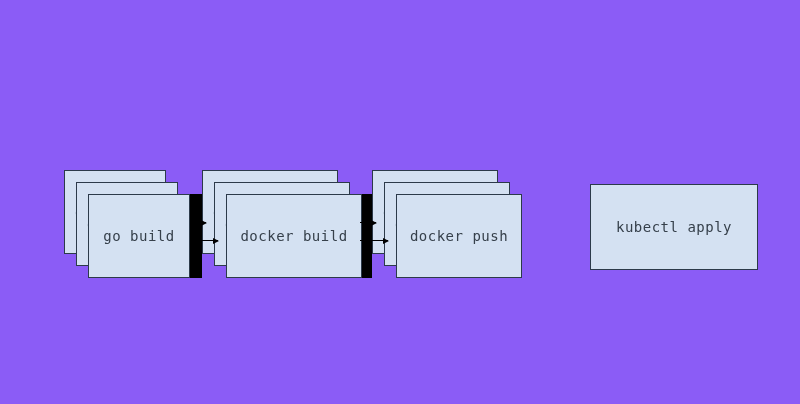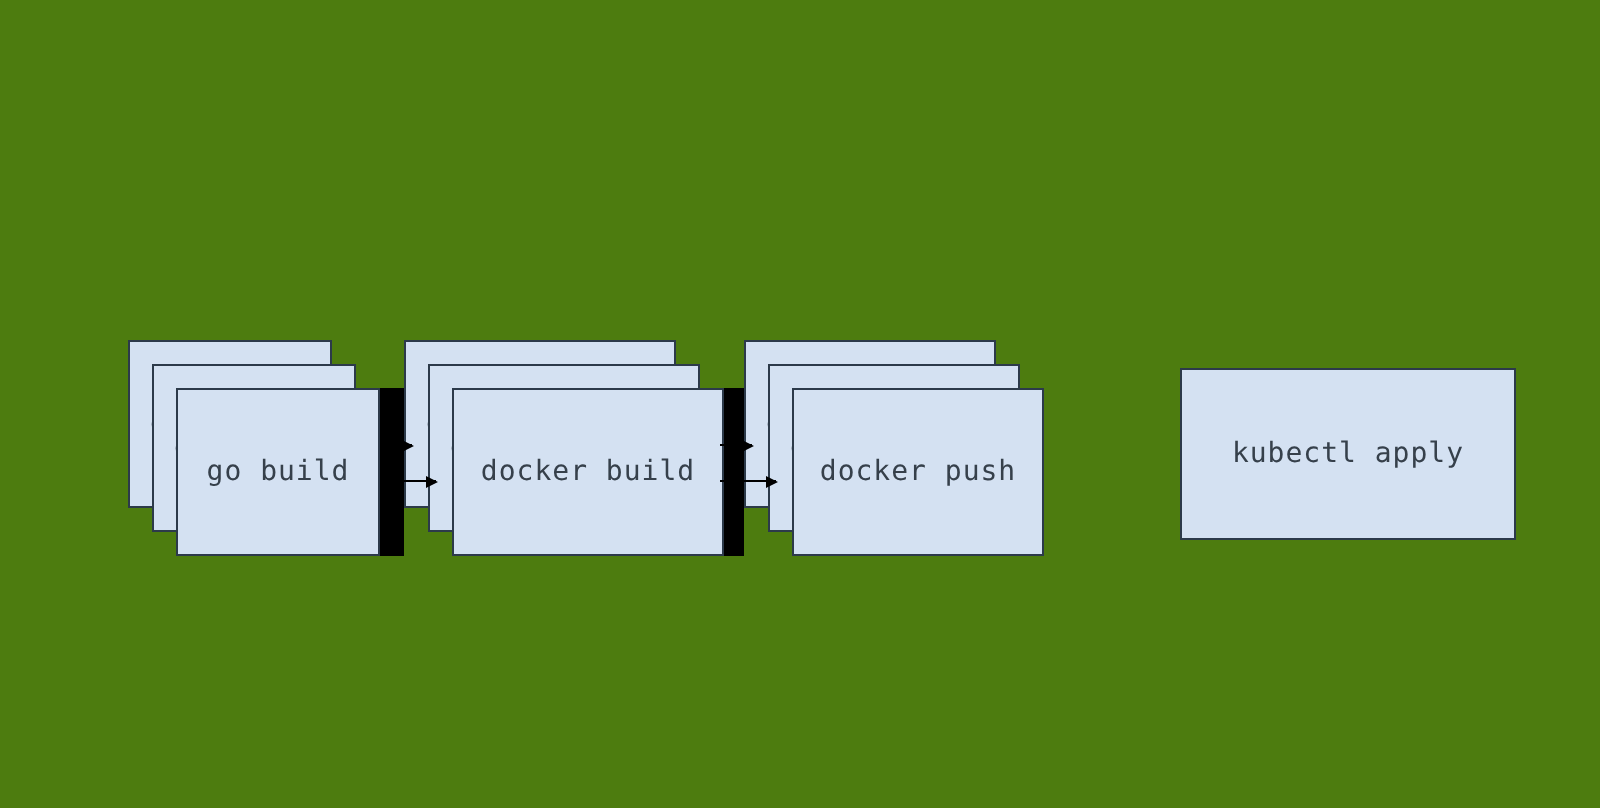--- a/index.html
+++ b/index.html
@@ -4,21 +4,21 @@
 <style>
   html, body {
     margin: 0;
     padding: 0;
     background: #000000;
   }
   #canvas {
     position: relative;
     width: 800px;
     height: 404px;
-    background: #4d7c0f;
+    background: #8b5cf6;
     overflow: hidden;
     font-family: "DejaVu Sans Mono", "Liberation Mono", monospace;
   }
 
   
   .card {
     position: absolute;
     box-sizing: border-box;
     background: #d4e1f2;
     border: 1px solid #2c3a4a;

